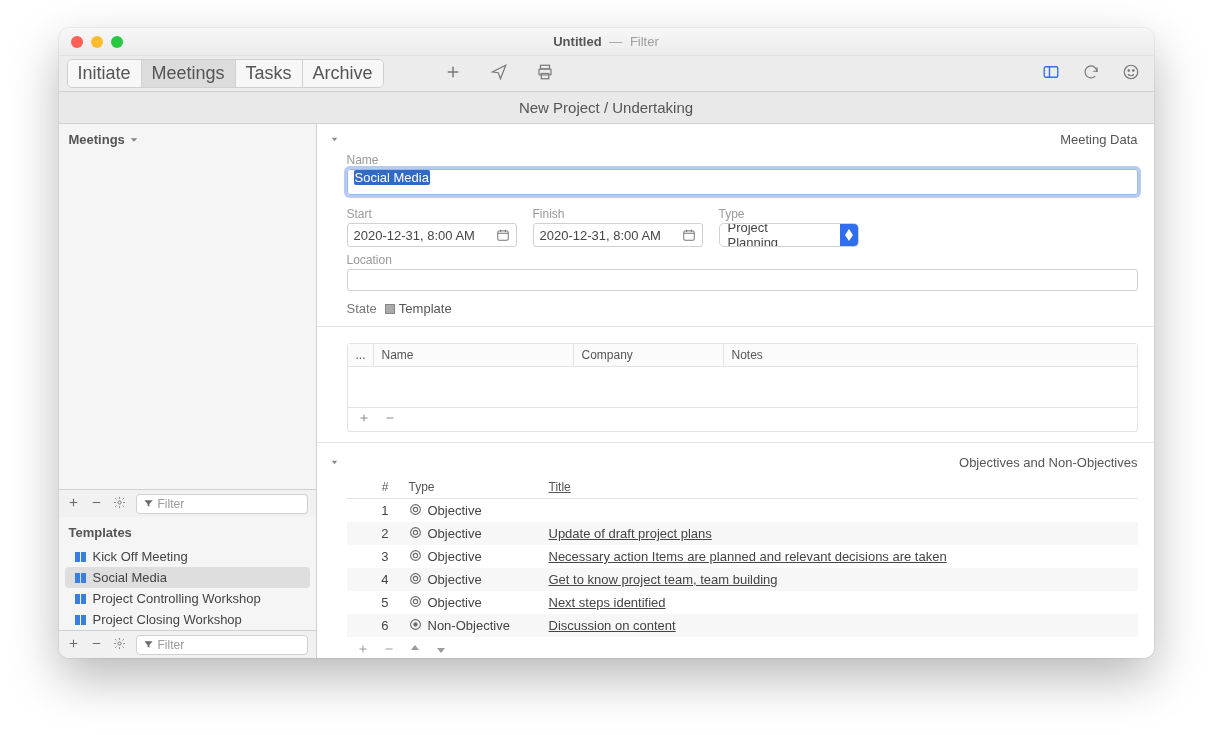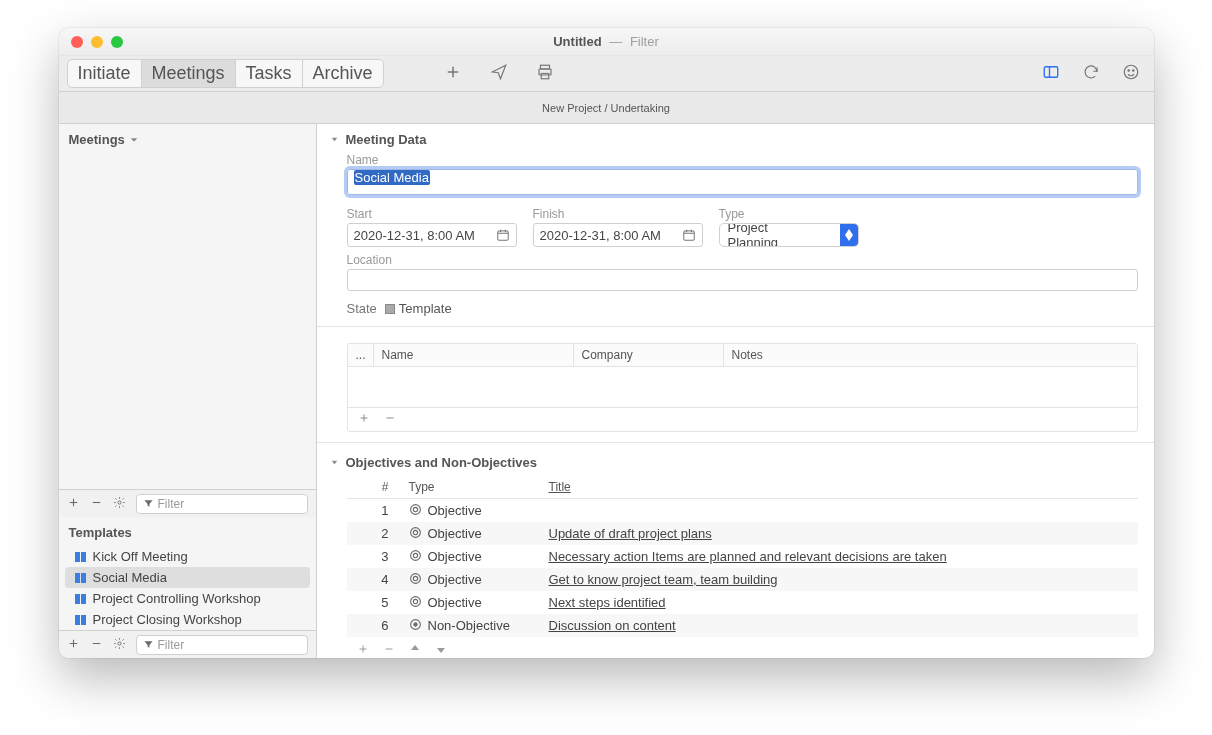--- a/index.html
+++ b/index.html
@@ -46,41 +46,41 @@
   .segmented{display:flex;border:1px solid var(--border);border-radius:5px;overflow:hidden;margin-left:8px;background:#f7f7f7;}
   .seg{padding:3px 10px;font-size:18px;color:#555;border-right:1px solid var(--border);cursor:default;}
   .seg:last-child{border-right:none;}
   .seg.sel{background:var(--tab-selected-bg);font-weight:500;}
   .tb-icons{display:flex;align-items:center;gap:28px;margin-left:60px;color:#777;}
   .tb-icons svg{width:18px;height:18px;}
   .tb-right{margin-left:auto;display:flex;align-items:center;gap:22px;padding-right:14px;color:#777;}
   .tb-right svg{width:18px;height:18px;}
   .icon-blue{color:#2f6fed;}
   
-  .headerstrip{height:32px;background:var(--bg-header-strip);border-bottom:1px solid var(--border);display:flex;align-items:center;justify-content:center;font-size:11px;color:#555;}
+  .headerstrip{height:32px;background:var(--bg-header-strip);border-bottom:1px solid var(--border);display:flex;align-items:center;justify-content:center;font-size:15px;color:#555;}
   
   .body{flex:1;display:flex;min-height:0;}
   .sidebar{width:258px;background:var(--bg-sidebar);border-right:1px solid var(--border);display:flex;flex-direction:column;}
   .main{flex:1;background:var(--bg-main);display:flex;flex-direction:column;overflow:hidden;}
   
   .sb-pane{display:flex;flex-direction:column;}
   .sb-pane.top{flex:1;min-height:0;}
   .sb-head{font-weight:600;color:#555;padding:8px 10px 6px 10px;display:flex;align-items:center;gap:4px;}
   .sb-head .chev{width:10px;height:10px;color:#888;}
   .sb-list{flex:1;overflow:auto;}
   .sb-item{display:flex;align-items:center;gap:6px;padding:3px 10px 3px 16px;font-size:13px;color:#444;}
   .sb-item.sel{background:#dedede;border-radius:4px;margin:0 6px;padding-left:10px;}
   .tpl-icon{width:12px;height:12px;}
   .sb-footer{height:28px;border-top:1px solid var(--border);display:flex;align-items:center;gap:10px;padding:0 8px;background:#f1f1f1;}
   .sb-footer svg{width:13px;height:13px;color:#6a6a6a;}
   .filter{flex:1;display:flex;align-items:center;border:1px solid var(--border);border-radius:4px;background:#fff;height:20px;padding:0 6px;gap:4px;color:#9a9a9a;font-size:12px;}
   .filter svg{width:11px;height:11px;}
   
   .section{padding:8px 16px 6px 12px;}
-  .sec-head{display:flex;align-items:center;gap:6px;font-weight:700;color:#555;margin-bottom:4px;}
+  .sec-head{display:flex;align-items:center;gap:6px;font-weight:400;color:#555;margin-bottom:4px;justify-content:space-between;}
   .sec-head .tri{width:11px;height:11px;color:#8a8a8a;}
   .field-label{font-size:12px;color:var(--text-light);margin:6px 0 2px 0;}
   .name-input{width:100%;height:26px;border:1px solid var(--border);border-radius:3px;padding:0 6px;font-size:13px;outline:none;}
   .name-input.focus{box-shadow:0 0 0 3px rgba(90,140,230,.45);border-color:#9bb8e8;}
   .selected-text{background:#316ac5;color:#fff;padding:0 1px;border-radius:2px;}
   .row{display:flex;gap:16px;}
   .col{display:flex;flex-direction:column;}
   .dateinput{display:flex;align-items:center;border:1px solid var(--border);border-radius:3px;background:#fff;height:24px;padding:0 6px;font-size:13px;color:#454545;width:170px;justify-content:space-between;}
   .dateinput svg{width:14px;height:14px;color:#6a6a6a;}
   .typeselect{display:flex;align-items:center;border:1px solid var(--border);border-radius:5px;background:#fff;height:24px;padding:0 0 0 8px;font-size:13px;color:#454545;width:140px;justify-content:space-between;overflow:hidden;gap:20px;}

